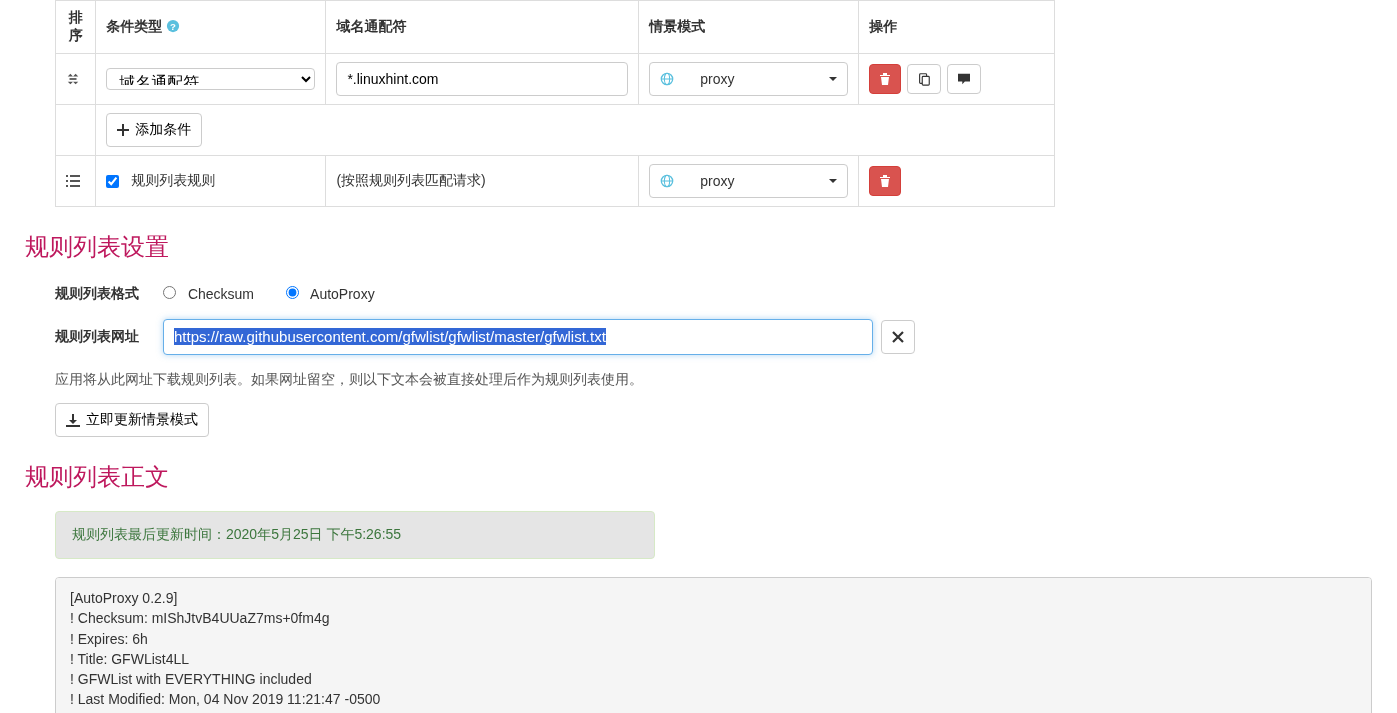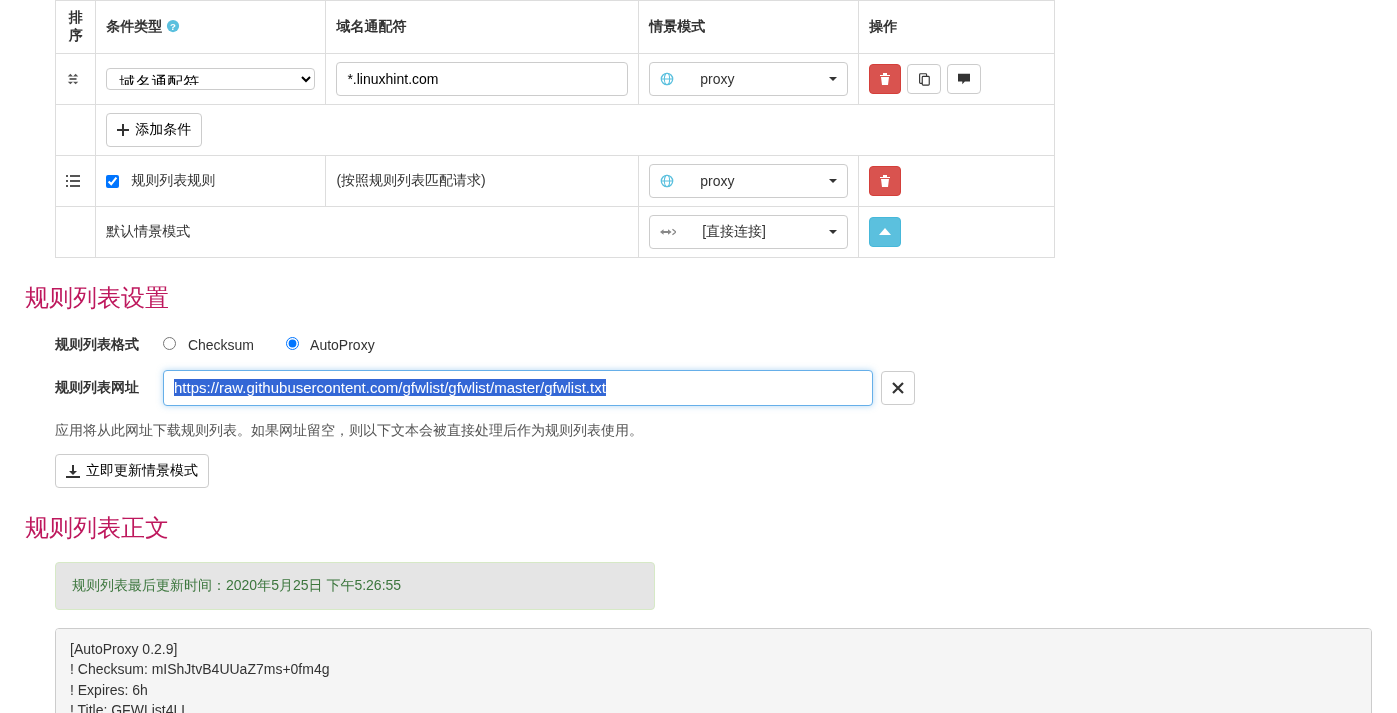--- a/index.html
+++ b/index.html
@@ -307,45 +307,20 @@
       <td>
         <div class="icon-btn-group">
           <button class="btn btn-sm btn-danger">
             <svg width="12" height="14" viewBox="0 0 12 14">
                 <path d="M1 3h10v1H1zM2 5h8l-1 8H3zM4 1h4v2H4z" fill="#fff"></path>
               </svg>
           </button>
         </div>
       </td>
     </tr>
-    <tr>
-      <td></td>
-      <td colspan="2">默认情景模式</td>
-      <td>
-        <div class="btn-dropdown">
-          <span class="direct-icon">
-            <svg width="16" height="10" viewBox="0 0 18 10">
-                <path d="M0 5l4-3v2h5V2l4 3-4 3V6H4v2z" fill="#888"></path>
-                <path d="M14 2l4 3-4 3" fill="none" stroke="#888" stroke-width="1.5"></path>
-              </svg>
-          </span>
-          <span>[直接连接]</span>
-          <span class="caret"></span>
-        </div>
-      </td>
-      <td>
-        <div class="icon-btn-group">
-          <button class="btn btn-sm btn-info">
-            <svg width="12" height="8" viewBox="0 0 12 8">
-                <path d="M6 0l6 7H0z" fill="#fff"></path>
-              </svg>
-          </button>
-        </div>
-      </td>
-    </tr>
   </tbody>
 </table>
 
 <h2>规则列表设置</h2>
 
 <div class="form-row">
   <div class="form-label">规则列表格式</div>
   <div class="radio-group">
     <label>
       <input type="radio" name="fmt" style="">

